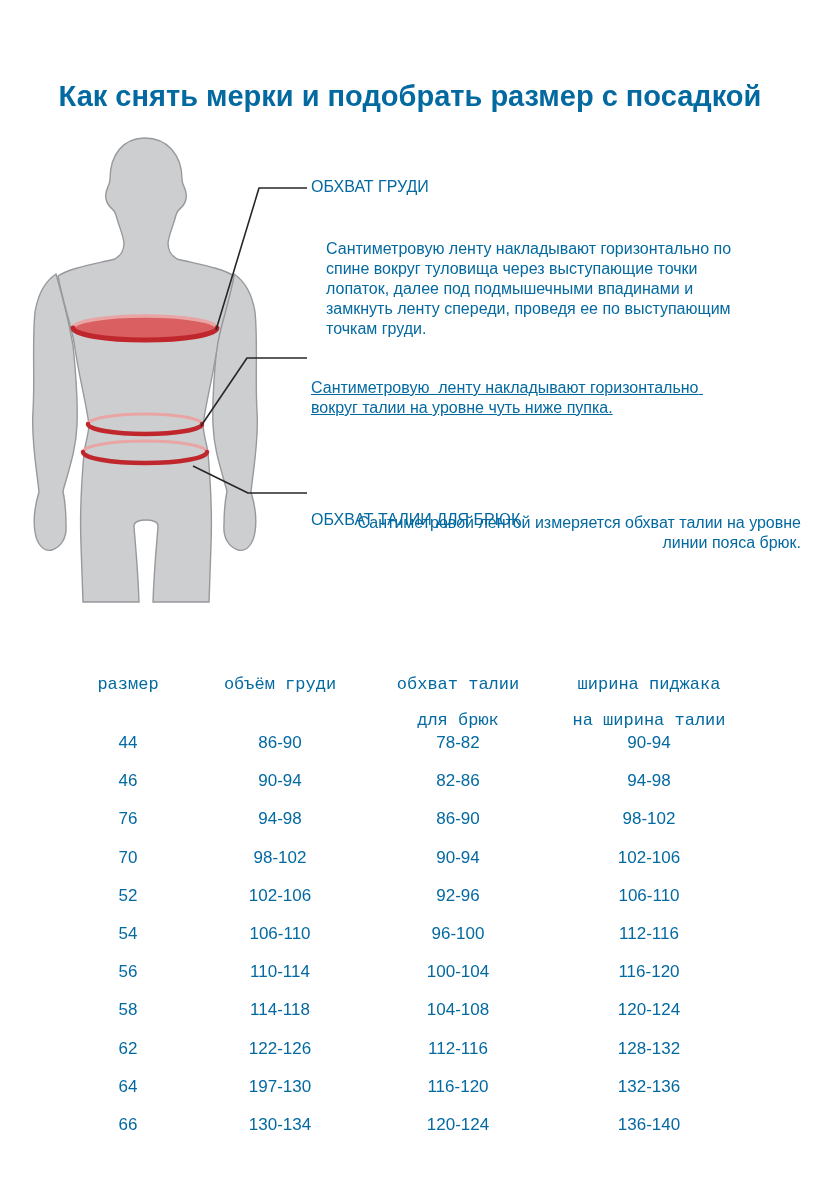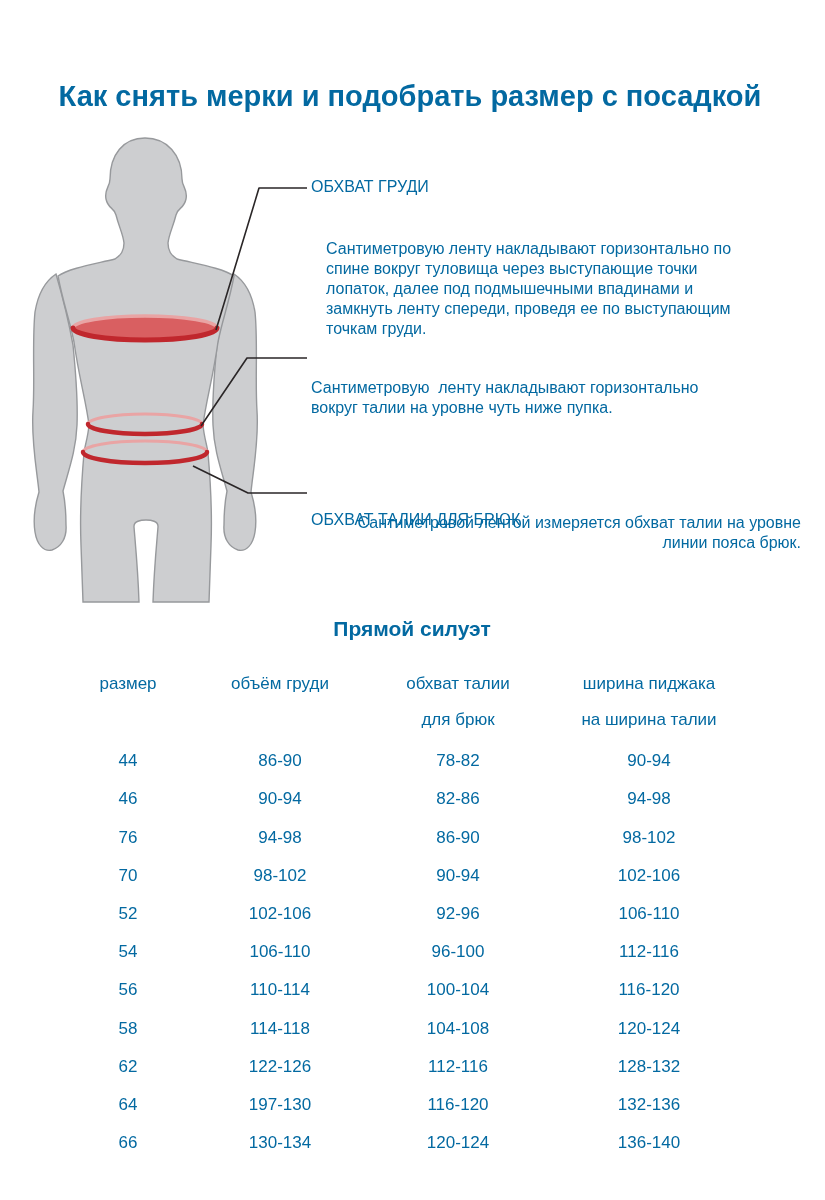--- a/index.html
+++ b/index.html
@@ -24,30 +24,30 @@
   .ring-light { stroke:var(--band-light,#e9a4a4); stroke-width:3; fill:none; }
   .ring-dark  { stroke:var(--band-dark,#c0272d); stroke-width:4.5; fill:none; stroke-linecap:round; }
   .leader     { stroke:var(--leader-line,#2a2627); stroke-width:1.6; fill:none; stroke-linejoin:round; }
 
   
   .m-heading { font-size:16px; white-space:nowrap; }
   .m-body    { font-size:16px; line-height:20px; white-space:pre-wrap; }
   .m0h { left:311px; top:178px; }
   .m0p { left:326px; top:207px; width:410px;margin-top:32px; }
   .m1h { left:311px; top:345px; }
-  .m1p { left:311px; top:378px; width:410px; }
+  .m1p { left:311px; top:378px; width:410px;text-decoration:underline; }
   .m2h { left:311px; top:511px; }
   .m2p { left:311px; top:513px; width:490px;text-align:right; }
 
   
   .tbl-title { left:2px; top:617px; width:820px; text-align:center; font-size:21px; font-weight:bold; }
-  .thead { left:60px; top:666px; width:686px; font-size:17px; }
+  .thead { left:60px; top:666px; width:686px; font-size:17px;font-family:Liberation Mono, monospace; }
   .tbody { left:60px; top:733px; width:686px; font-size:17px; }
   .thead-row { display:flex; height:36px; align-items:center; }
-  .trow      { display:flex; height:38.2px; align-items:flex-end; }
+  .trow      { display:flex; height:38.2px; align-items:flex-start; }
   .tcell { text-align:center; }
   .tcell:nth-child(1) { width:136px; }
   .tcell:nth-child(2) { width:168px; }
   .tcell:nth-child(3) { width:188px; }
   .tcell:nth-child(4) { width:194px; }
 </style>
 </head>
 <body>
 
 <div class="page">
@@ -97,21 +97,20 @@
   </svg>
 
   <div class="abs m-heading m0h">ОБХВАТ ГРУДИ</div>
   <div class="abs m-body m0p">Сантиметровую ленту накладывают горизонтально по спине вокруг туловища через выступающие точки лопаток, далее под подмышечными впадинами и замкнуть ленту спереди, проведя ее по выступающим точкам груди.</div>
 
   <div class="abs m-body m1p">Сантиметровую  ленту накладывают горизонтально вокруг талии на уровне чуть ниже пупка.</div>
 
   <div class="abs m-heading m2h">ОБХВАТ ТАЛИИ ДЛЯ БРЮК</div>
   <div class="abs m-body m2p">Сантиметровой лентой измеряется обхват талии на уровне линии пояса брюк.</div>
 
-  <div class="abs tbl-title">Прямой силуэт</div>
 
   <div class="abs thead">
     <div class="thead-row">
       <div class="tcell">размер</div>
       <div class="tcell">объём груди</div>
       <div class="tcell">обхват талии</div>
       <div class="tcell">ширина пиджака</div>
     </div>
     <div class="thead-row">
       <div class="tcell"></div>

